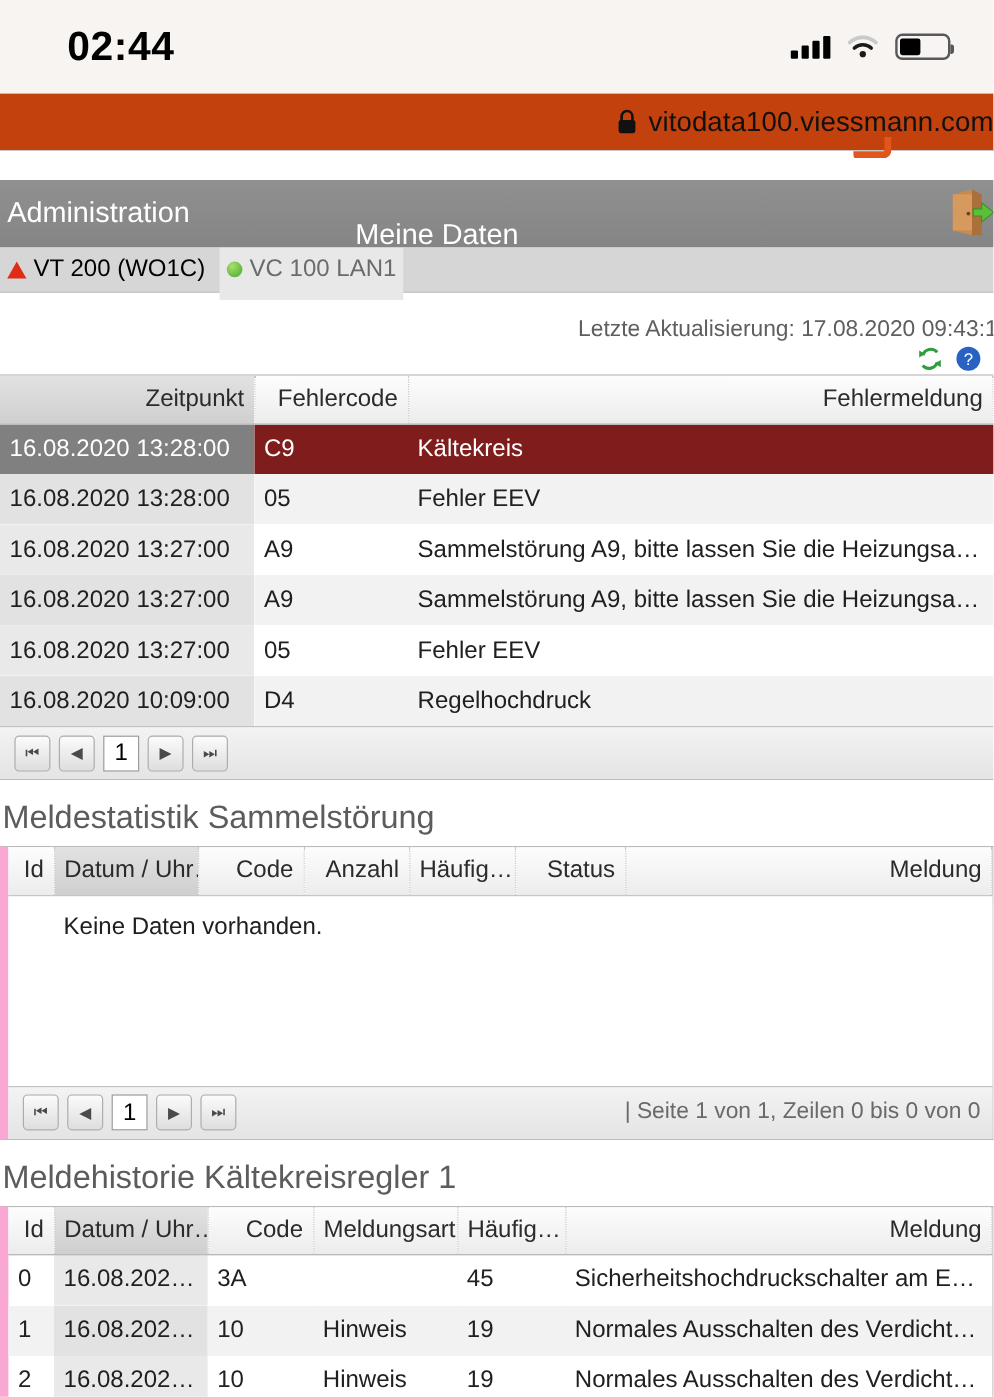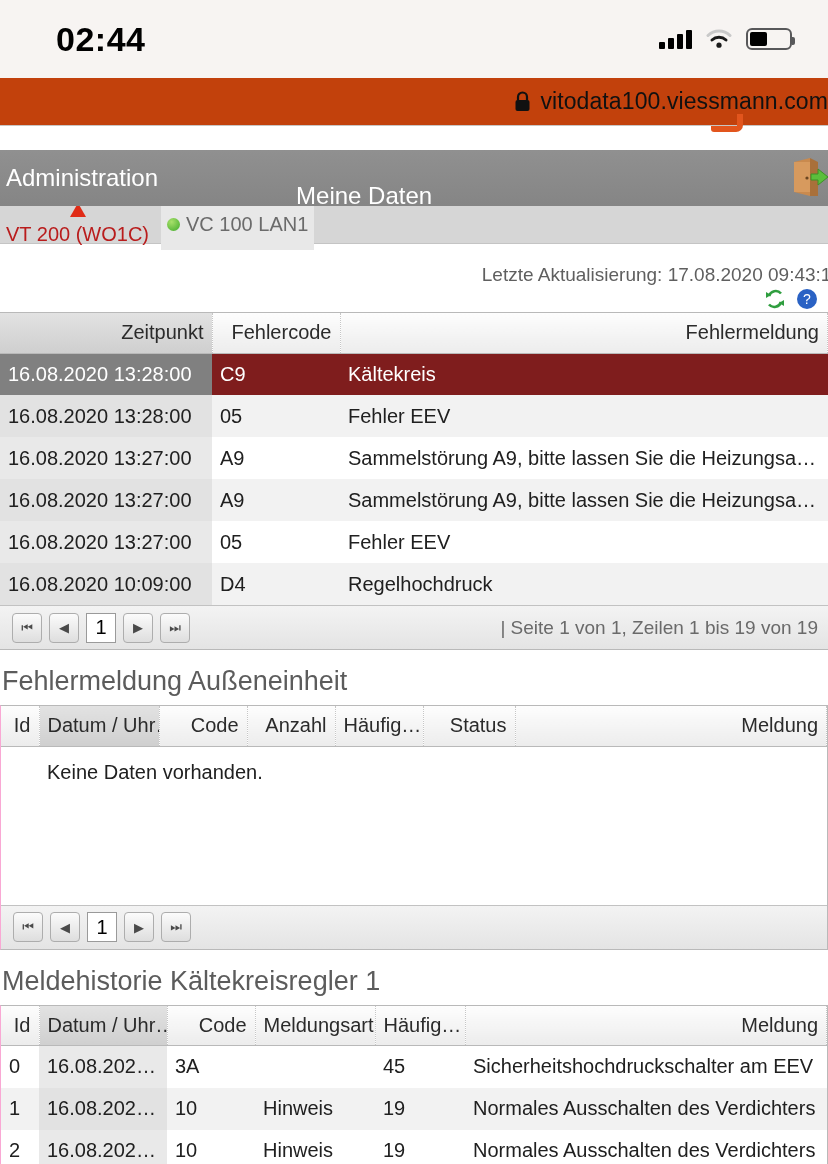--- a/index.html
+++ b/index.html
@@ -66,40 +66,40 @@
   .navitem.first { padding-left: 6px; }
   .navitem.second { margin-left: 102px; margin-top: 36px; }
   .logout-icon { position: absolute; right: 0px; top: 6px; width: 44px; height: 44px; }
 
   .devicebar {
     height: 38px; background: #d6d6d6;
     display: flex; align-items: center; gap: 12px; padding: 0 6px;
     border-bottom: 1px solid #c4c4c4;
   }
   .device { display: flex; align-items: center; gap: 6px; font-size: 20px; white-space: nowrap; }
-  .device.alarm { color: #b91c1c; flex-direction: column; }
+  .device.alarm { color: #000000; }
   .device.ok { color: #6b6b6b; background: #e8e8e8; padding: 14px 6px; }
   .tri { width: 0; height: 0; border-left: 8px solid transparent; border-right: 8px solid transparent;
          border-bottom: 14px solid #e02b16; }
   .dot { width: 13px; height: 13px; border-radius: 50%;
          background: radial-gradient(circle at 35% 30%, #a8e06a, #3faa2a); }
 
   .updline {
     height: 42px; display: flex; align-items: flex-end; justify-content: flex-end;
     padding-right: 0px; overflow: hidden;
   }
   .updtext { font-size: 19px; color: #5f5f5f; white-space: nowrap;
              margin-right: -14px; }
   .iconrow { display: flex; justify-content: flex-end; gap: 10px; align-items: center;
              padding-right: 10px; height: 26px; }
   .ico { width: 22px; height: 22px; }
 
   
   .grid { border: 1px solid #b9b9b9; border-left: none; border-right: none; background: #fff; }
-  .grid.boxed { border-left: 1px solid #f9a8d4; border-right: 1px solid #b9b9b9; }
+  .grid.boxed { border-left: 7px solid #f9a8d4; border-right: 1px solid #b9b9b9; }
 
   table.g { width: 100%; border-collapse: collapse; table-layout: fixed; }
   table.g th {
     background: linear-gradient(#fdfdfd, #ececec);
     border-bottom: 1px solid #b9b9b9;
     border-right: 1px dotted #c6c6c6;
     font-size: 20px; font-weight: normal; color: #2b2b2b;
     text-align: right; padding: 7px 8px; height: 40px;
     white-space: nowrap; overflow: hidden;
   }
@@ -266,25 +266,24 @@
           <td>Regelhochdruck</td>
         </tr>
       </tbody>
     </table>
     <div class="pager">
       <div class="pbtn">⏮</div>
       <div class="pbtn">◀</div>
       <div class="pnum">1</div>
       <div class="pbtn">▶</div>
       <div class="pbtn">⏭</div>
-      <div class="pinfo">| Seite 1 von 1, Zeilen 1 bis 19 von 19</div>
-    </div>
-  </div>
-
-  <h2 class="section-title">Fehlermeldung Außeneinheit</h2>
+    </div>
+  </div>
+
+  <h2 class="section-title">Meldestatistik Sammelstörung</h2>
   <div class="grid boxed">
     <table class="g">
       <colgroup>
         <col style="width:38px">
           <col style="width:120px">
           <col style="width:88px">
         <col style="width:88px">
           <col style="width:88px">
           <col style="width:92px">
           <col>
@@ -303,20 +302,21 @@
     </table>
     <div class="empty-body">
       <div class="empty-msg">Keine Daten vorhanden.</div>
     </div>
     <div class="pager">
       <div class="pbtn">⏮</div>
       <div class="pbtn">◀</div>
       <div class="pnum">1</div>
       <div class="pbtn">▶</div>
       <div class="pbtn">⏭</div>
+      <div class="pinfo">| Seite 1 von 1, Zeilen 0 bis 0 von 0</div>
     </div>
   </div>
 
   <h2 class="section-title">Meldehistorie Kältekreisregler 1</h2>
   <div class="grid boxed">
     <table class="g">
       <colgroup>
         <col style="width:38px">
           <col style="width:128px">
           <col style="width:88px">

